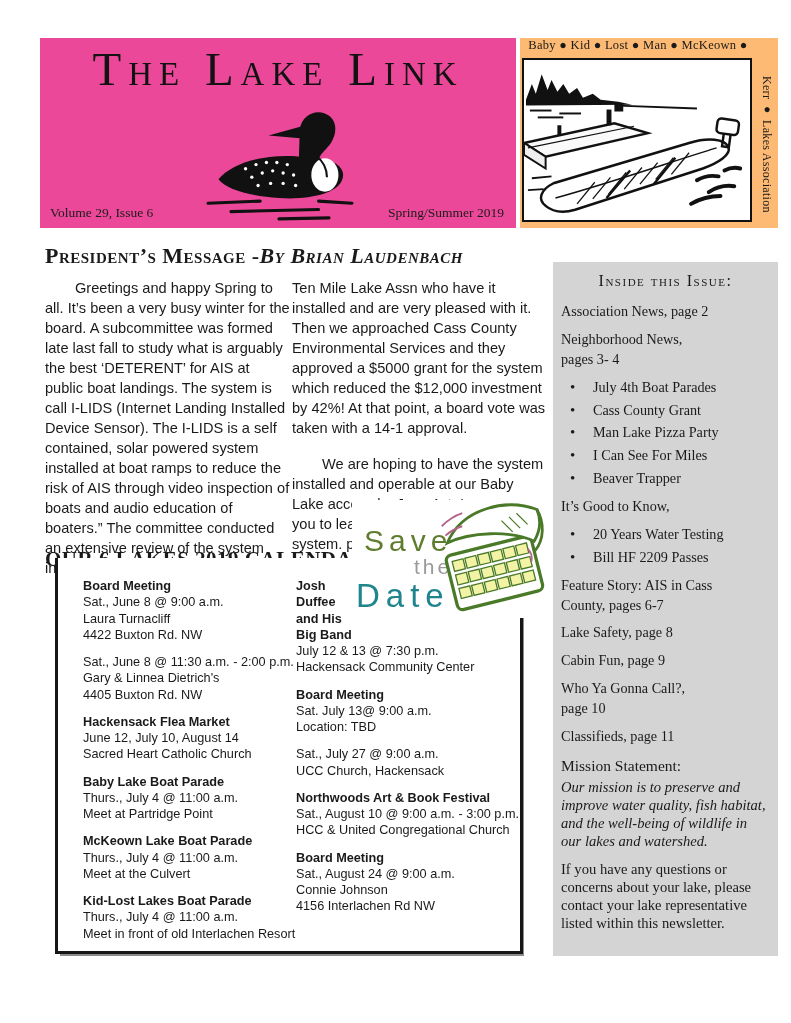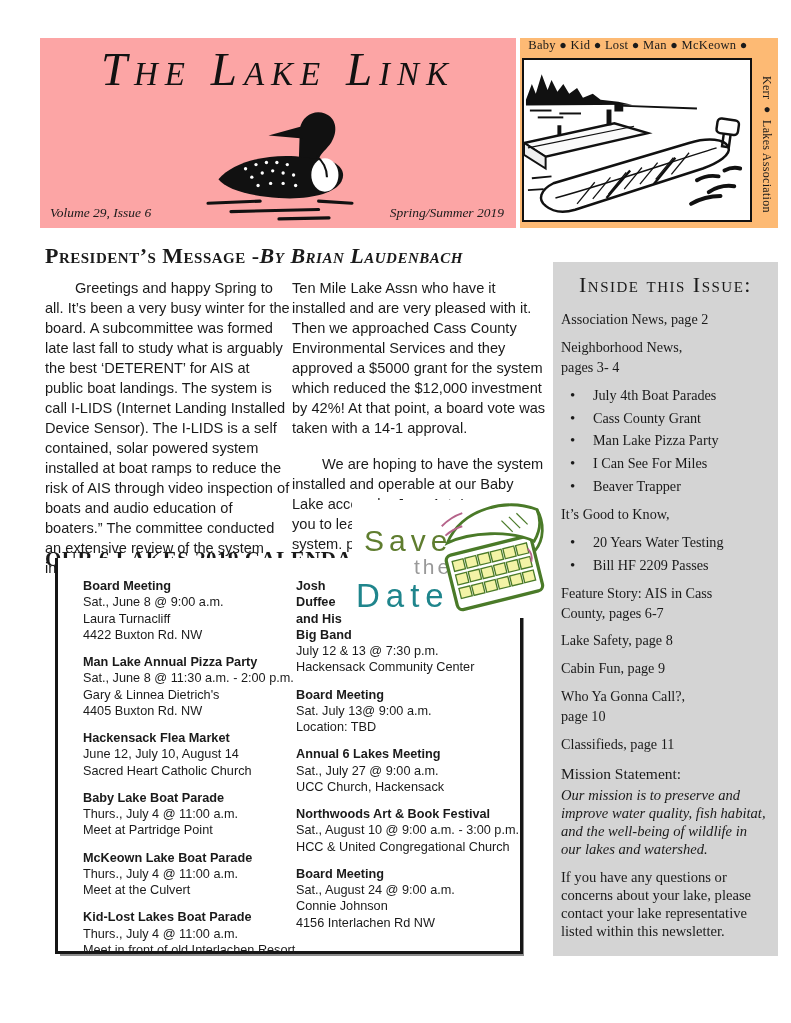--- a/index.html
+++ b/index.html
@@ -1,20 +1,20 @@
 <!DOCTYPE html>
 <html><head>
 <meta charset="utf-8">
 <style>
   html,body{margin:0;padding:0;background:#fff;}
   .page{position:relative;width:791px;height:1023px;background:#ffffff;
         font-family:"Liberation Sans",sans-serif;color:#1a1a1a;overflow:hidden;}
 
   
-  .masthead{position:absolute;left:40px;top:38px;width:476px;height:190px;background:#fca5a5;font-style:italic;}
+  .masthead{position:absolute;left:40px;top:38px;width:476px;height:190px;background:#ec4899;}
   .masthead-title{position:absolute;top:4px;left:0;width:100%;text-align:center;
         font-family:"Liberation Serif",serif;font-variant:small-caps;font-size:47px;
         letter-spacing:7px;color:#121212;white-space:nowrap;}
   .loon{position:absolute;left:150px;top:64px;width:180px;height:120px;}
   .volume{position:absolute;left:10px;bottom:7px;font-family:"Liberation Serif",serif;font-size:13.5px;}
   .season{position:absolute;right:12px;bottom:7px;font-family:"Liberation Serif",serif;font-size:13.5px;}
 
   
   .logo-box{position:absolute;left:520px;top:38px;width:258px;height:190px;background:#fdba74;}
   .logo-top{position:absolute;left:0;top:0;width:236px;text-align:center;
@@ -31,21 +31,21 @@
   .byline{font-style:italic;}
   .msg-col{position:absolute;top:263px;font-size:14.6px;line-height:1.37;}
   .msg-col p{margin:16px 0 2px 0;}
   .col1{left:45px;width:246px;}
   .col2{left:292px;width:255px;}
   p.indent{text-indent:30px;}
 
   
   .sidebar{position:absolute;left:553px;top:262px;width:225px;height:694px;background:#d4d4d4;
         padding:10px 8px 6px 8px;box-sizing:border-box;font-family:"Liberation Serif",serif;overflow:hidden;}
-  .toc-heading{text-align:center;font-variant:small-caps;font-size:22px;letter-spacing:1.5px;margin-bottom:12px;}
+  .toc-heading{text-align:center;font-variant:small-caps;font-size:16px;letter-spacing:1.5px;margin-bottom:12px;}
   .toc-item{font-size:14.2px;line-height:1.4;}
   .toc-entry{margin:8px 0;white-space:pre-line;}
   .toc-bullet{position:relative;padding-left:32px;margin:3px 0;}
   .toc-bullet::before{content:"\2022";position:absolute;left:9px;top:-1px;font-size:15px;}
   .mission-heading{font-size:15.5px;margin-top:10px;}
   .mission{font-style:italic;font-size:14.6px;line-height:1.25;margin:3px 0 9px 0;}
   .questions{font-size:14.6px;line-height:1.25;margin:0;}
 
   
   .cal-heading{position:absolute;left:45px;top:530px;font-family:"Liberation Serif",serif;
@@ -244,21 +244,20 @@
 
   <div class="cal-box">
     <div class="cal-col left">
         <div class="event">
           <div class="event-title">Board Meeting</div>
           <div class="event-line">Sat., June 8 @ 9:00 a.m.</div>
           <div class="event-line">Laura Turnacliff</div>
           <div class="event-line">4422 Buxton Rd. NW</div>
         </div>
         <div class="event">
-          <div class="event-title">Man Lake Annual Pizza Party</div>
           <div class="event-line">Sat., June 8 @ 11:30 a.m. - 2:00 p.m.</div>
           <div class="event-line">Gary &amp; Linnea Dietrich's</div>
           <div class="event-line">4405 Buxton Rd. NW</div>
         </div>
         <div class="event">
           <div class="event-title">Hackensack Flea Market</div>
           <div class="event-line">June 12, July 10, August 14</div>
           <div class="event-line">Sacred Heart Catholic Church</div>
         </div>
         <div class="event">
@@ -285,21 +284,20 @@
 Big Band</div>
           <div class="event-line">July 12 &amp; 13 @ 7:30 p.m.</div>
           <div class="event-line">Hackensack Community Center</div>
         </div>
         <div class="event">
           <div class="event-title">Board Meeting</div>
           <div class="event-line">Sat. July 13@ 9:00 a.m.</div>
           <div class="event-line">Location: TBD</div>
         </div>
         <div class="event">
-          <div class="event-title">Annual 6 Lakes Meeting</div>
           <div class="event-line">Sat., July 27 @ 9:00 a.m.</div>
           <div class="event-line">UCC Church, Hackensack</div>
         </div>
         <div class="event">
           <div class="event-title">Northwoods Art &amp; Book Festival</div>
           <div class="event-line">Sat., August 10 @ 9:00 a.m. - 3:00 p.m.</div>
           <div class="event-line">HCC &amp; United Congregational Church</div>
         </div>
         <div class="event">
           <div class="event-title">Board Meeting</div>

